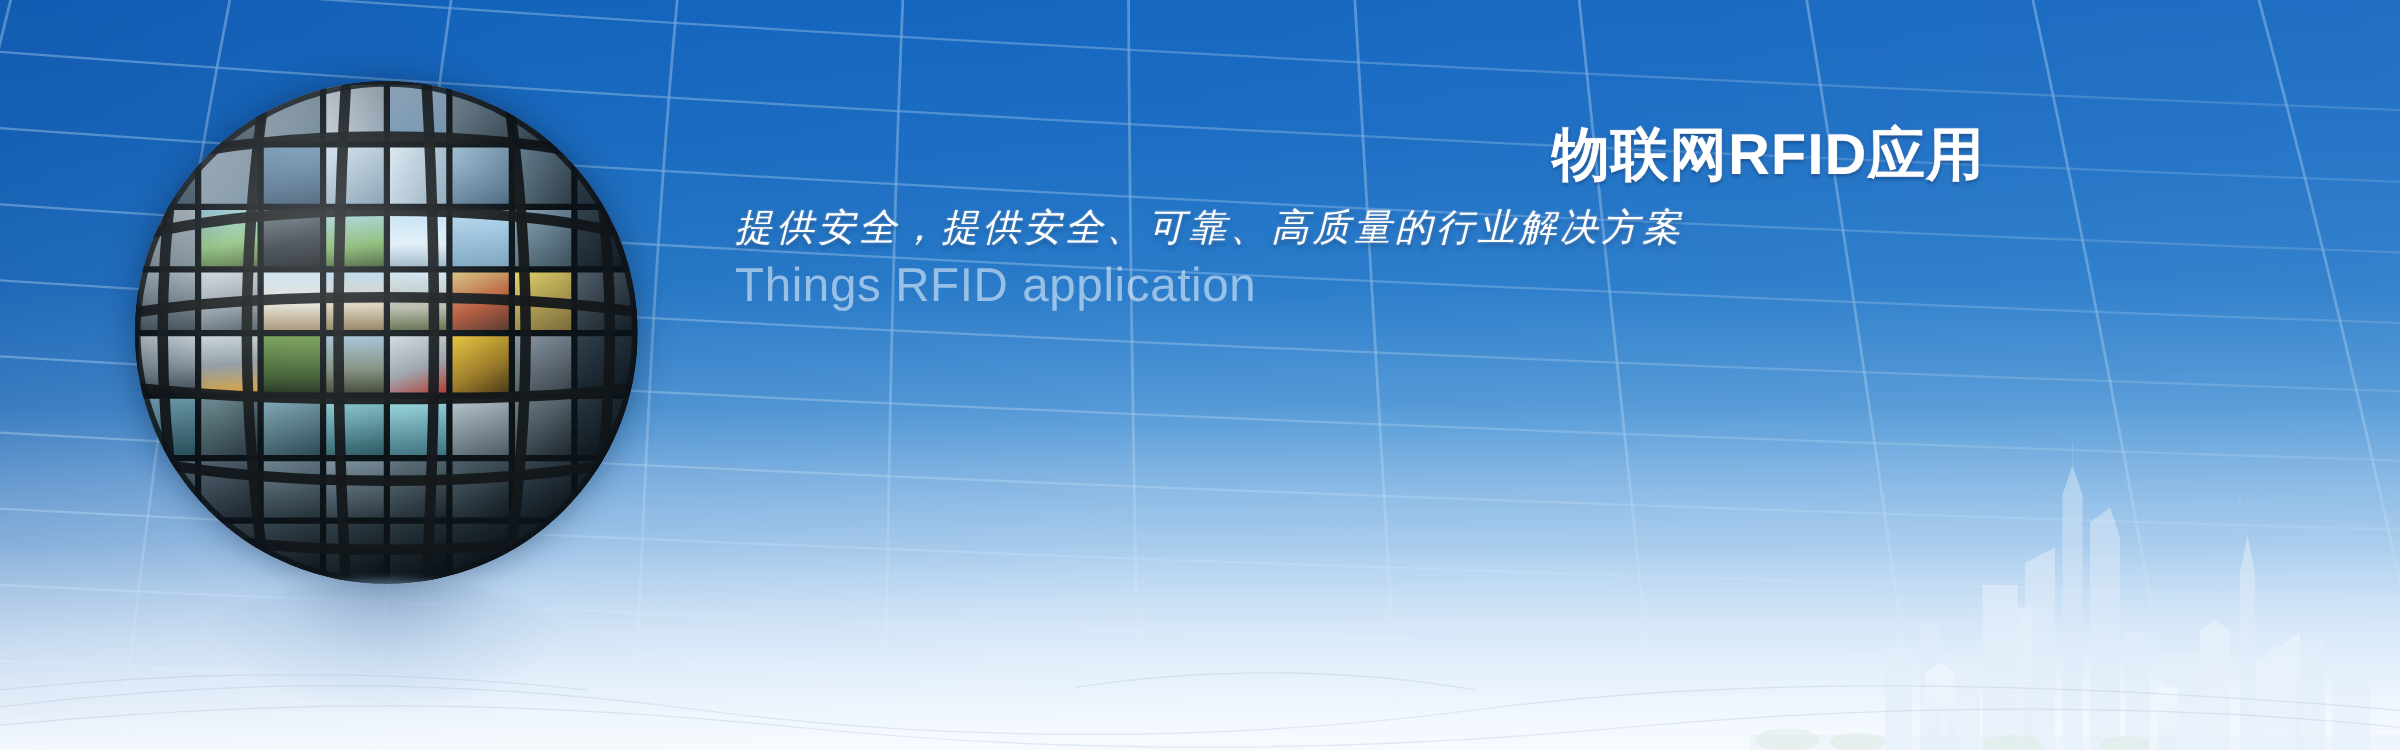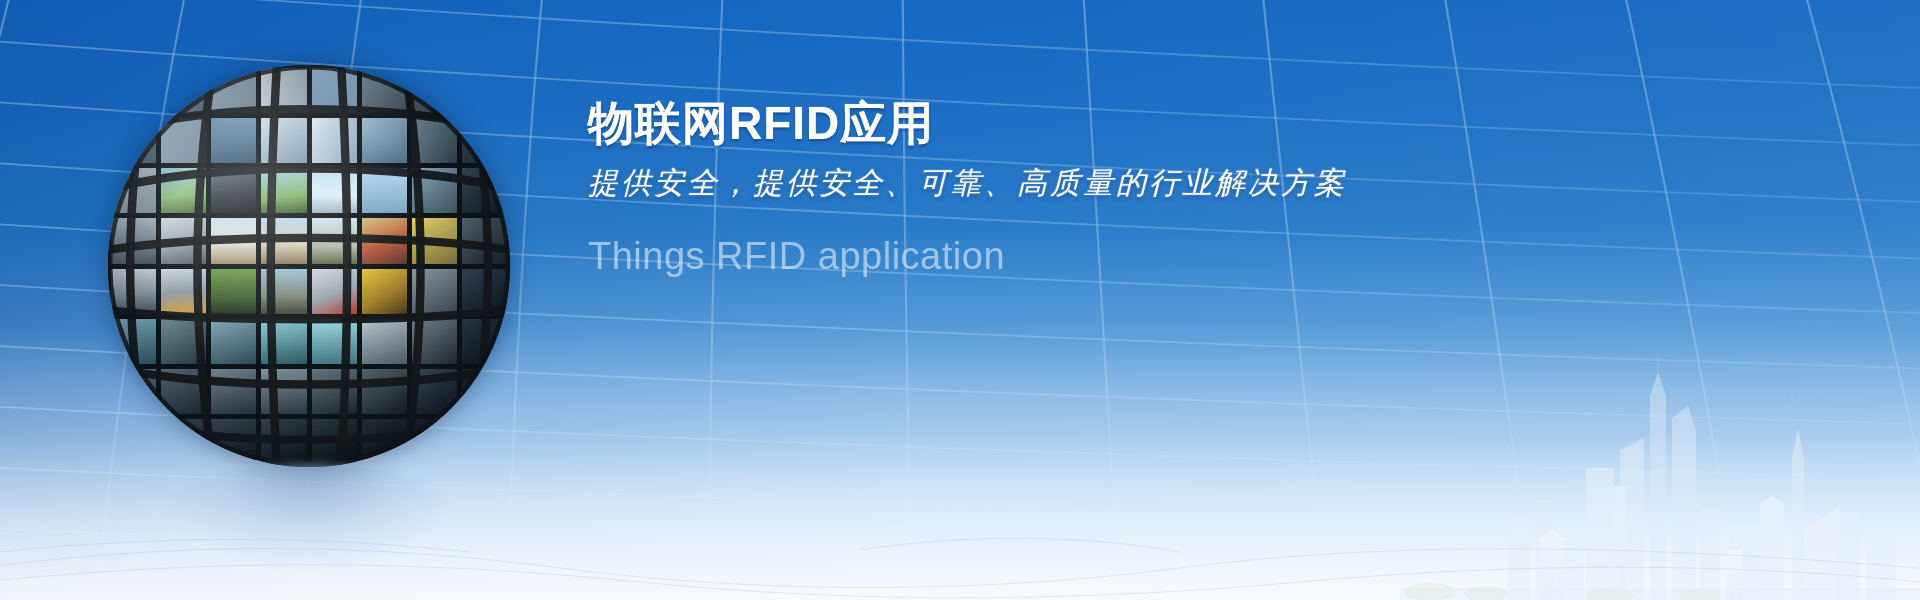--- a/index.html
+++ b/index.html
@@ -151,37 +151,38 @@
     margin: 0;
     font-size: 46px;
     line-height: 1.18;
     font-weight: 700;
     color: #ffffff;
     letter-spacing: 1px;
     text-shadow:
       0 2px 3px rgba(8,44,92,.55),
       0 0 1px rgba(255,255,255,.9);
     white-space: nowrap;
+    text-align: right;
   }
   .subline {
     margin: 14px 0 0 0;
     font-size: 30px;
     line-height: 1.25;
     font-weight: 400;
     font-family: "Liberation Serif", "DejaVu Serif", serif;
     font-style: italic;
     color: #ffffff;
     letter-spacing: 3px;
     text-shadow:
       0 2px 4px rgba(10,48,96,.50),
       0 0 2px rgba(255,255,255,.55);
     white-space: nowrap;
   }
   .en-primary {
-    margin: 34px 0 0 0;
+    margin: 7px 0 0 0;
     font-size: 38px;
     line-height: 1.1;
     font-weight: 400;
     color: rgba(255,255,255,.52);
     letter-spacing: .5px;
     white-space: nowrap;
   }
   .en-secondary {
     margin: 12px 0 0 0;
     font-family: "Liberation Serif", "DejaVu Serif", serif;

